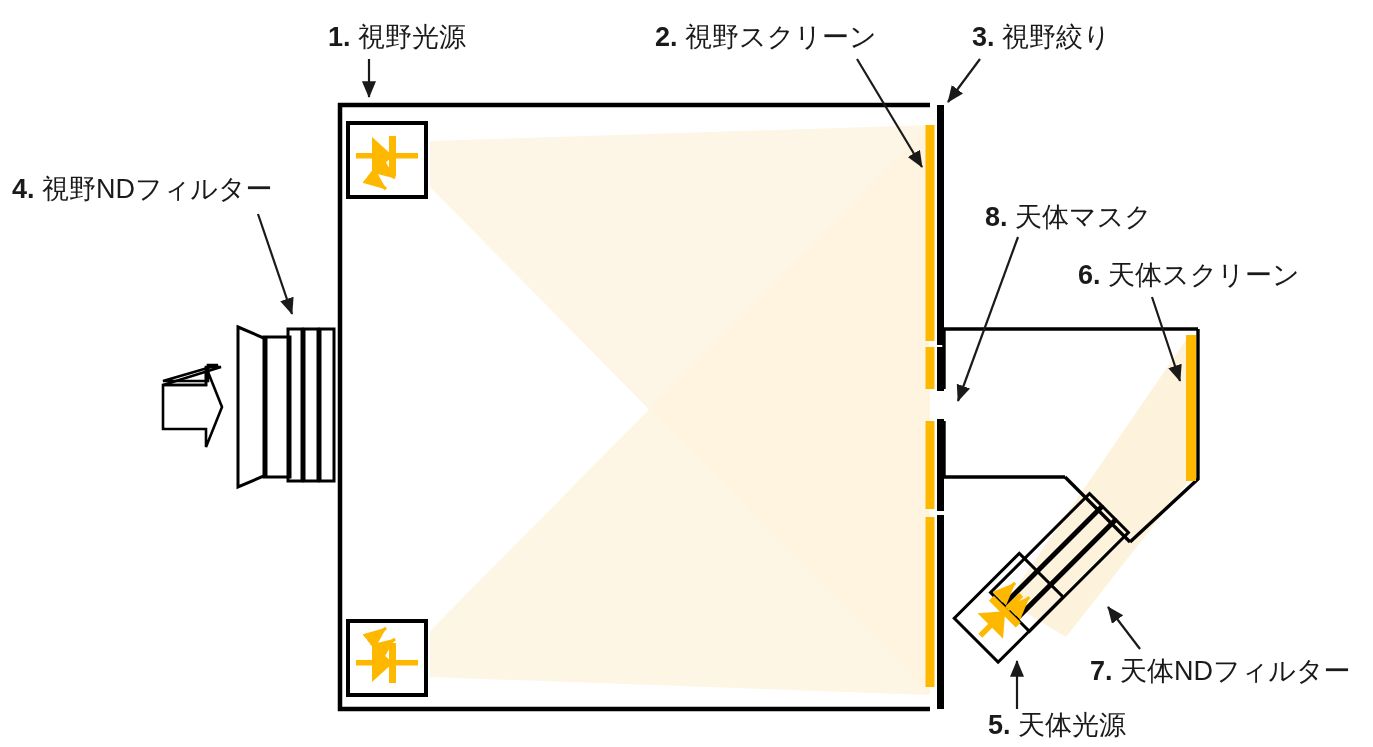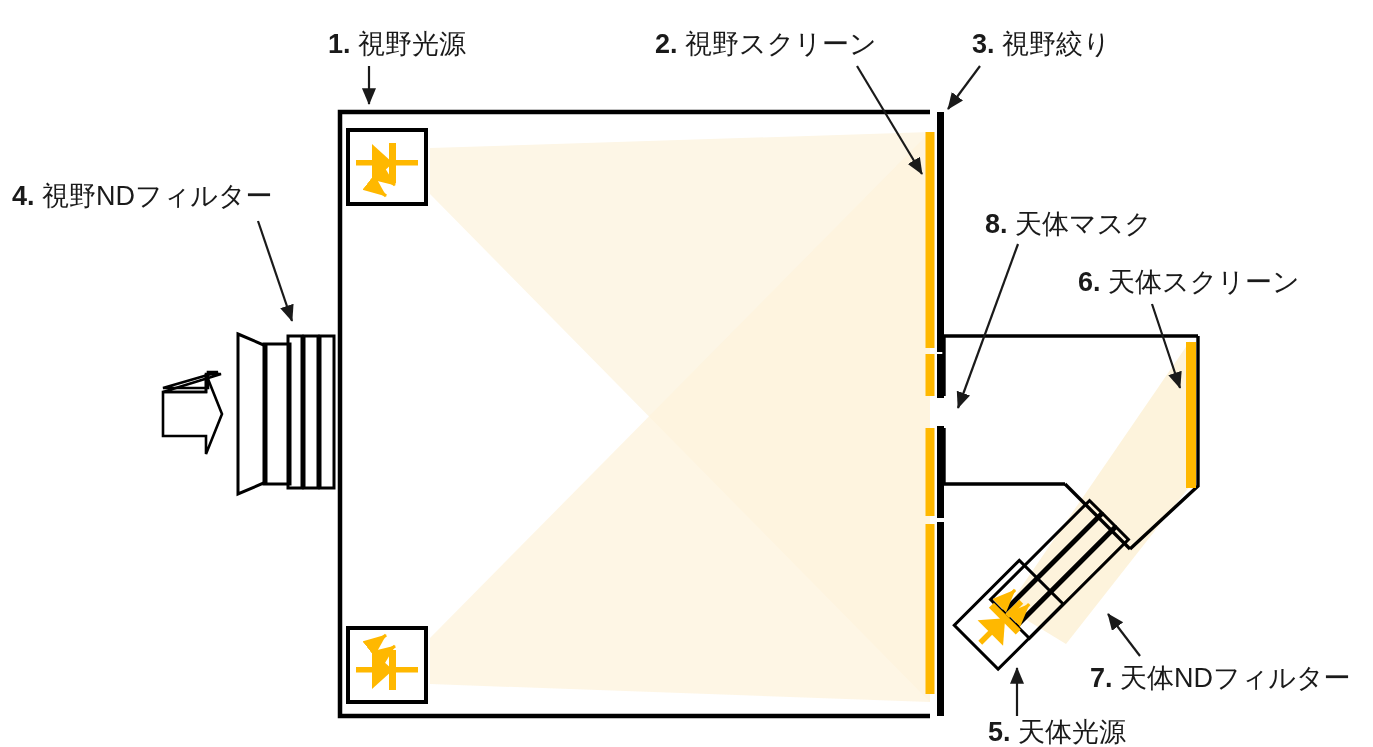--- a/index.html
+++ b/index.html
@@ -9,21 +9,21 @@
   }
   body {
     width: 1373px;
     height: 747px;
     font-family: "Liberation Sans", "DejaVu Sans", sans-serif;
     overflow: hidden;
     position: relative;
   }
   #diagram-root {
     position: absolute;
-    left: 0; top: 16px;
+    left: 0; top: 9px;
     width: 1373px;
     height: 559px;
   }
   svg#schematic {
     display: block;
     width: 1373px;
     height: 747px;
   }
   .lbl {
     font-family: "Liberation Sans", "DejaVu Sans", sans-serif;

